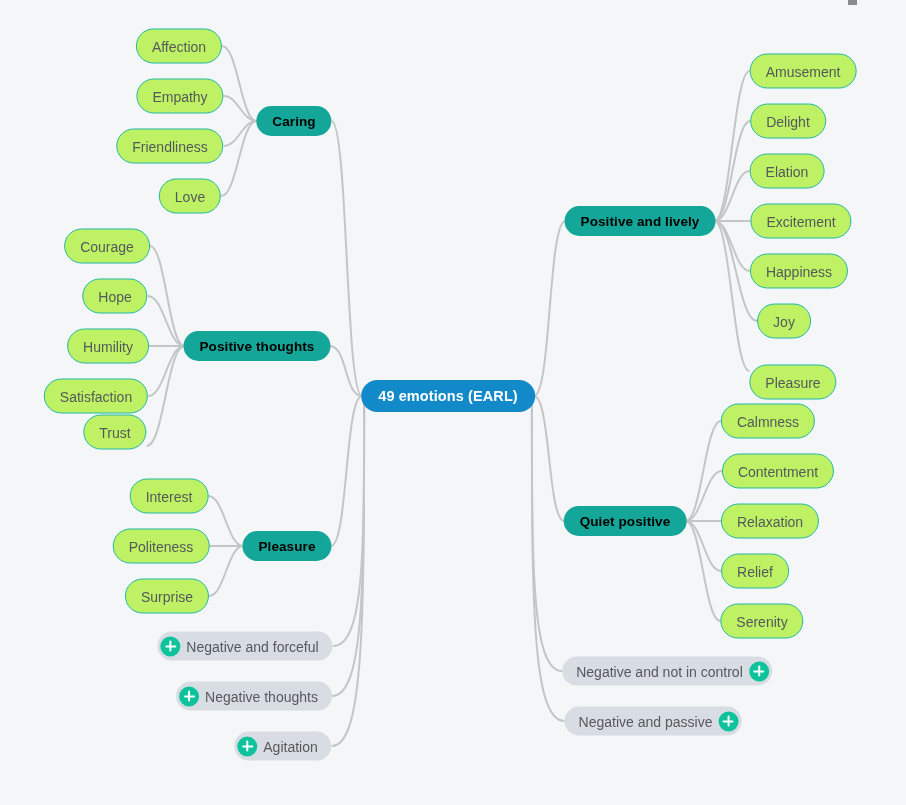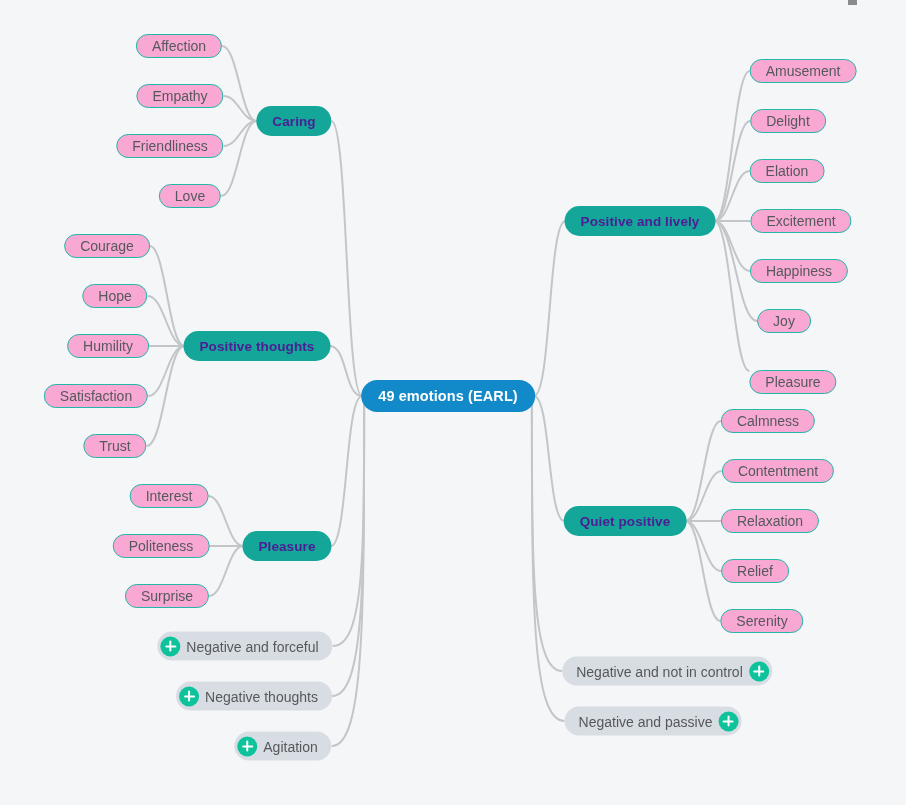--- a/index.html
+++ b/index.html
@@ -37,33 +37,33 @@
     background: #1289c8;
     color: #ffffff;
     font-weight: bold;
     font-size: 14.5px;
     height: 32px;
     padding: 4px 17px;
     letter-spacing: 0.1px;
   }
   .node-cat {
     background: #14a699;
-    color: #4c1d95;
+    color: #000000;
     font-weight: bold;
     font-size: 13.5px;
     height: 30px;
     padding: 0 16px;
     letter-spacing: 0.1px;
   }
   .node-leaf {
-    background: #f9a8d4;
+    background: #bef264;
     border: 1.4px solid #21b8a6;
     color: #55595c;
     font-size: 14px;
-    height: 24px;
+    height: 35px;
     padding: 0 15px;
   }
   .node-collapsed {
     background: #d8dde4;
     color: #55595c;
     font-size: 14px;
     height: 29px;
     padding: 0 12px;
     gap: 6px;
   }
@@ -184,21 +184,21 @@
       </div>
       <div class="node node-leaf" style="left: 115px; top: 296px;">
         <span class="node-label">Hope</span>
       </div>
       <div class="node node-leaf" style="left: 108px; top: 346px;">
         <span class="node-label">Humility</span>
       </div>
       <div class="node node-leaf" style="left: 96px; top: 396px;">
         <span class="node-label">Satisfaction</span>
       </div>
-      <div class="node node-leaf" style="left: 115px; top: 446px;">
+      <div class="node node-leaf" style="left: 115px; top: 432px;">
         <span class="node-label">Trust</span>
       </div>
       <div class="node node-cat" style="left: 287px; top: 546px;">
         <span class="node-label">Pleasure</span>
       </div>
       <div class="node node-leaf" style="left: 169px; top: 496px;">
         <span class="node-label">Interest</span>
       </div>
       <div class="node node-leaf" style="left: 161px; top: 546px;">
         <span class="node-label">Politeness</span>

